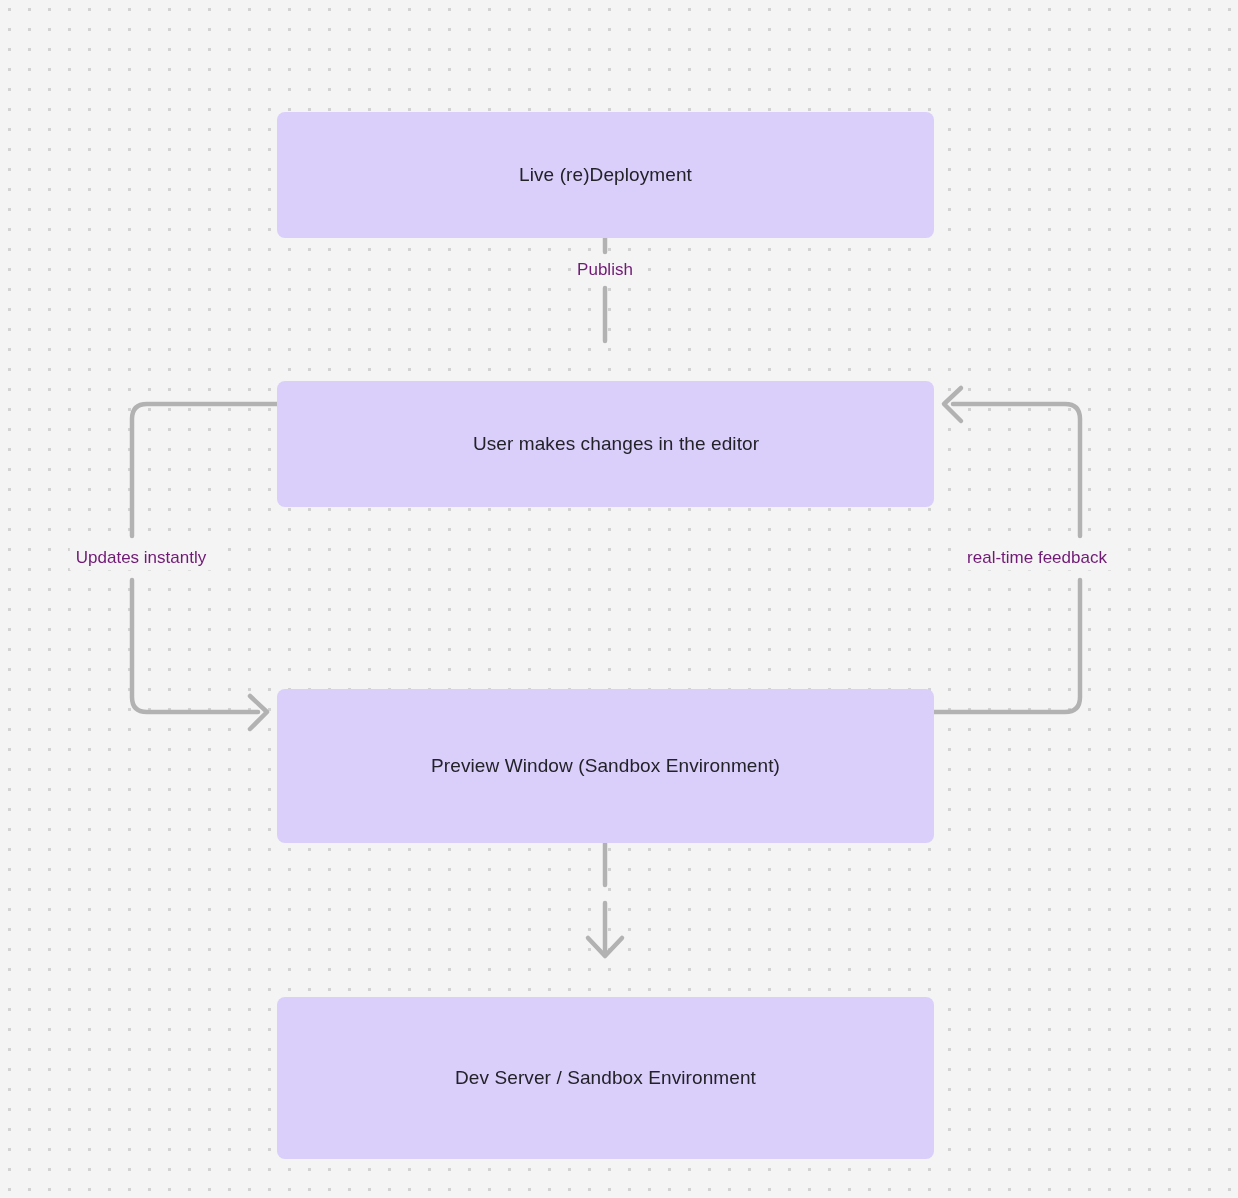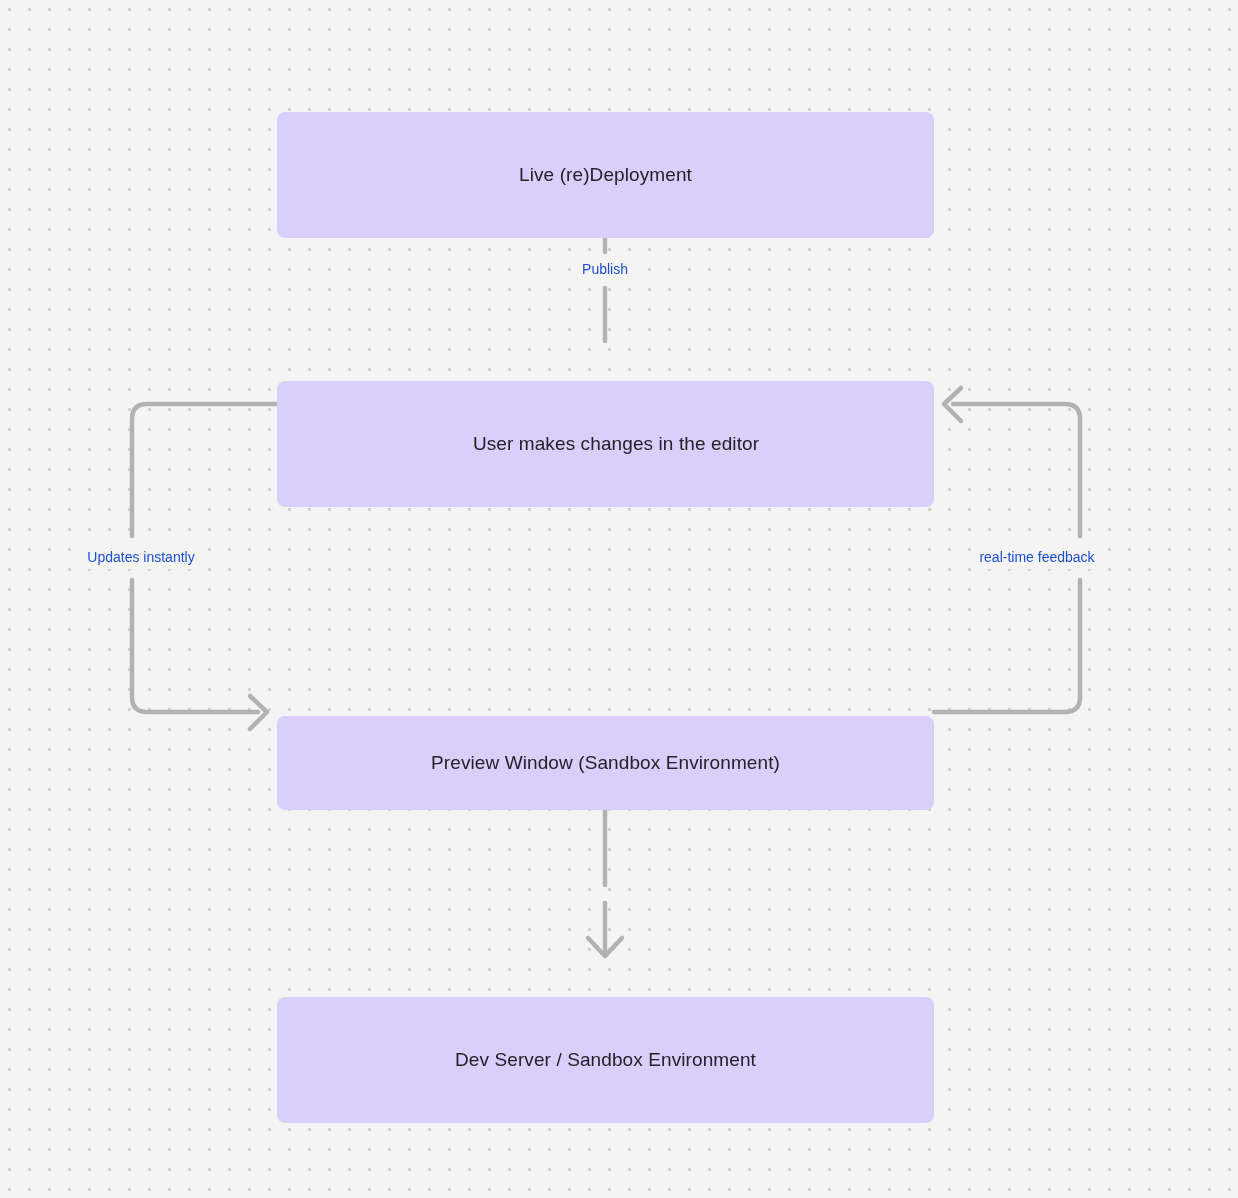--- a/index.html
+++ b/index.html
@@ -44,35 +44,35 @@
     font-size: 19px;
     color: #232229;
     font-family: "Liberation Sans", sans-serif;
     letter-spacing: 0.1px;
     text-align: center;
     line-height: 1.3;
     white-space: nowrap;
   }
   .edge-label {
     position: absolute;
-    font-size: 14px;
-    color: #1d4ed8;
+    font-size: 17px;
+    color: #701a75;
     font-family: "Liberation Sans", sans-serif;
     white-space: nowrap;
     background-color: #f4f4f4;
     padding: 2px 6px;
     line-height: 1.25;
   }
   .el-center {
     transform: translate(-50%, -50%);
   }
   #node-live         { left: 277px; top: 72px;  width: 657px; height: 126px; }
   #node-editor       { left: 277px; top: 341px; width: 657px; height: 126px; padding-left: 21px; }
-  #node-preview      { left: 277px; top: 676px; width: 657px; height: 94px; }
-  #node-devserver    { left: 277px; top: 957px; width: 657px; height: 126px; }
+  #node-preview      { left: 277px; top: 649px; width: 657px; height: 154px; }
+  #node-devserver    { left: 277px; top: 957px; width: 657px; height: 162px; }
 
   #label-publish   { left: 605px; top: 270px; }
   #label-updates   { left: 141px; top: 558px; }
   #label-realtime  { left: 1037px; top: 558px; }
   #label-spun      { left: 605px; top: 867px; }
 </style>
 </head>
 <body>
 
 <div id="canvas">

